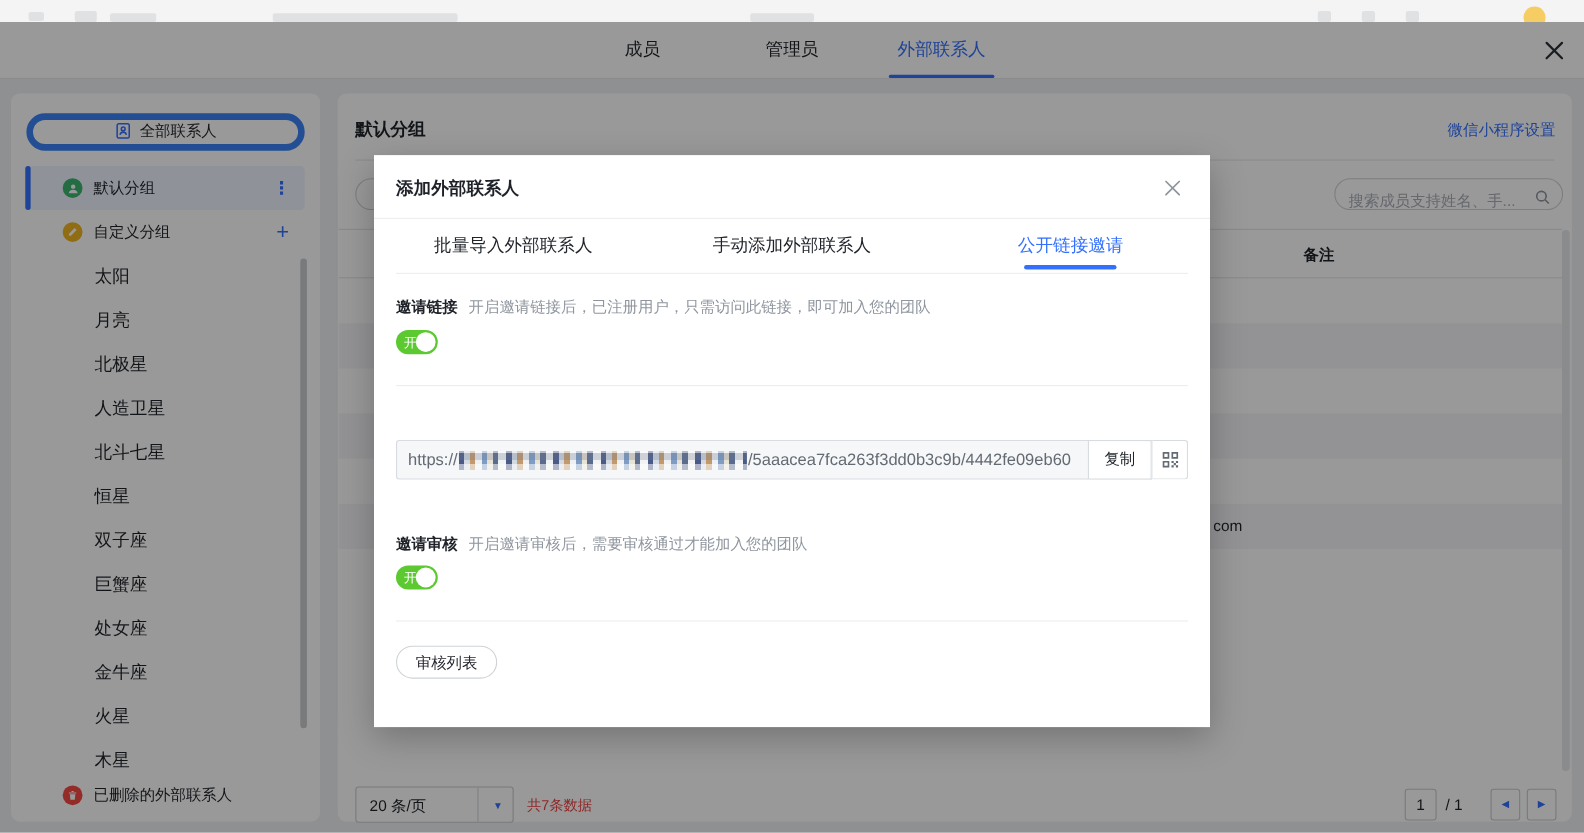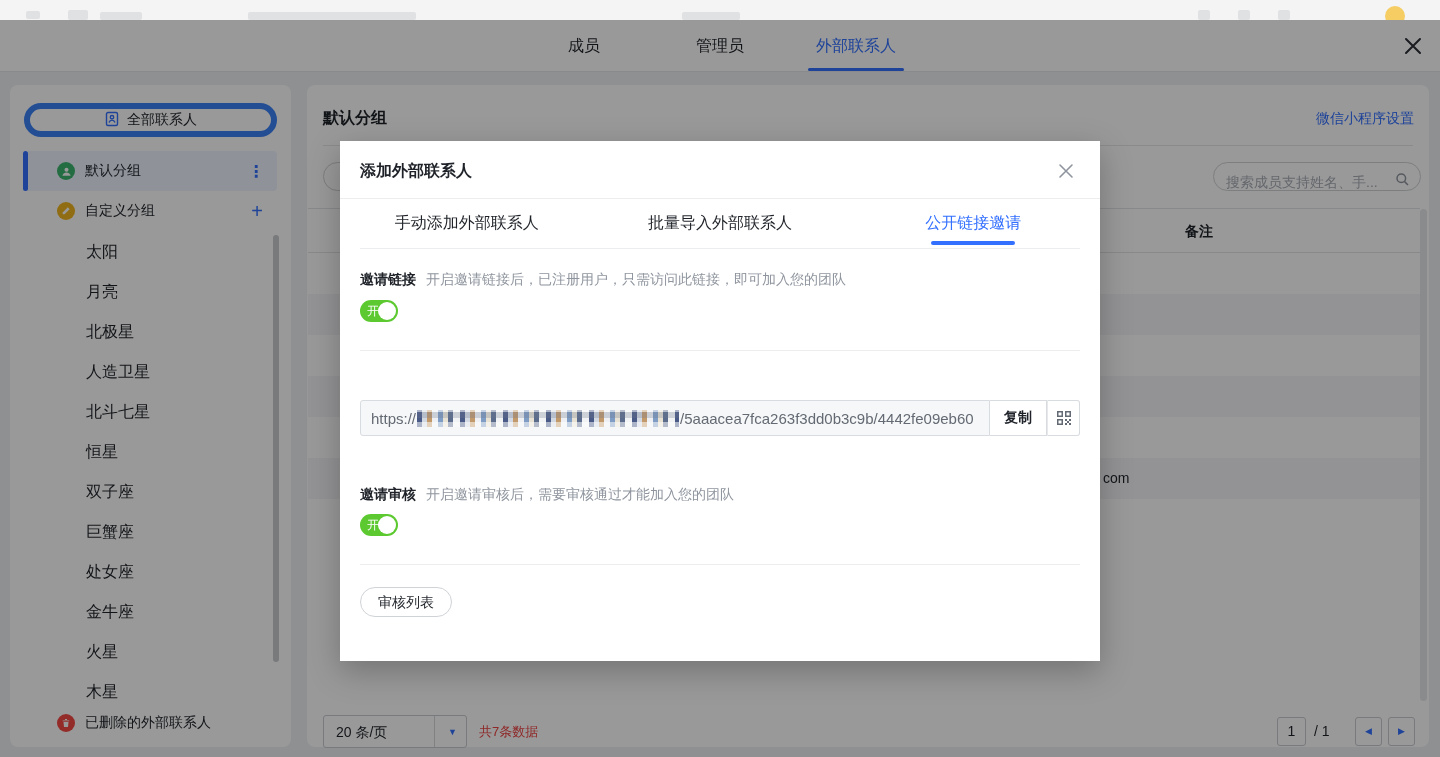--- a/index.html
+++ b/index.html
@@ -105,21 +105,21 @@
   #link-addr-label { position:absolute; left:20px; top:231px; font-size:14px; color:#5f646b;margin-top:40px; }
   #url-group { position:absolute; left:20px; top:259px; height:36px; display:flex; }
   #url-input { width:630px; height:36px; border:1px solid #d8dbdf; border-radius:3px 0 0 3px; background:#f6f7f8;
       display:flex; align-items:center; padding:0 10px; font-size:15px; color:#646a73; white-space:nowrap; overflow:hidden; cursor:text; }
   #url-masked { display:inline-block; width:262px; height:17px; margin:0 1px; vertical-align:middle; flex:none;
       background-image:
         repeating-linear-gradient(0deg, rgba(255,255,255,0.55) 0 5px, rgba(255,255,255,0) 5px 9px, rgba(110,120,140,0.28) 9px 15px),
         repeating-linear-gradient(90deg, #4a5a87 0 5px, #d2d9e3 5px 10px, #c2996b 10px 15px, #eef0f3 15px 21px, #7e9cc4 21px 26px, #e8e2d4 26px 31px, #5a6b8c 31px 36px, #f2f3f5 36px 43px);
   }
   #copy-btn { width:57px; height:36px; border:1px solid #d8dbdf; border-left:none; background:#fff; font-size:14px; color:#1f2329;
-      display:flex; align-items:center; justify-content:center; cursor:pointer;font-weight:bold; }
+      display:flex; align-items:center; justify-content:center; cursor:pointer; }
   #qr-btn { width:33px; height:36px; border:1px solid #d8dbdf; border-left:1px solid #e6e8ea; border-radius:0 3px 3px 0; background:#fff;
       display:flex; align-items:center; justify-content:center; cursor:pointer; }
 
   #review-list-btn { position:absolute; left:20px; top:446px; height:30px; padding:0 17px; border:1px solid #d0d3d6; border-radius:15px;
       background:#fff; font-size:14px; color:#1f2329; line-height:28px; cursor:pointer; }
 </style>
 </head>
 <body>
 
 <div class="hint" style="left:26px;top:11px;width:14px;height:8px;"></div>
@@ -257,22 +257,22 @@
 <div id="dialog">
   <div id="dlg-title">添加外部联系人</div>
   <span id="dlg-close">
     <svg width="20" height="20" viewBox="0 0 20 20">
         <path d="M4 4 L16 16 M16 4 L4 16" stroke="#8f959e" stroke-width="1.6" stroke-linecap="round" fill="none"></path>
       </svg>
   </span>
   <div id="dlg-head-divider"></div>
 
   <div id="dlg-tabs">
+    <div class="dlg-tab">批量导入外部联系人</div>
     <div class="dlg-tab">手动添加外部联系人</div>
-    <div class="dlg-tab">批量导入外部联系人</div>
     <div class="dlg-tab active">公开链接邀请</div>
   </div>
   <div id="dlg-tabs-divider"></div>
 
   <div id="sec-invite">
     <span class="dlg-section-label">邀请链接</span><span class="dlg-section-desc">开启邀请链接后，已注册用户，只需访问此链接，即可加入您的团队</span>
   </div>
   <div class="toggle" id="toggle-link">
     <span class="t-label">开</span>
     <span class="knob"></span>

